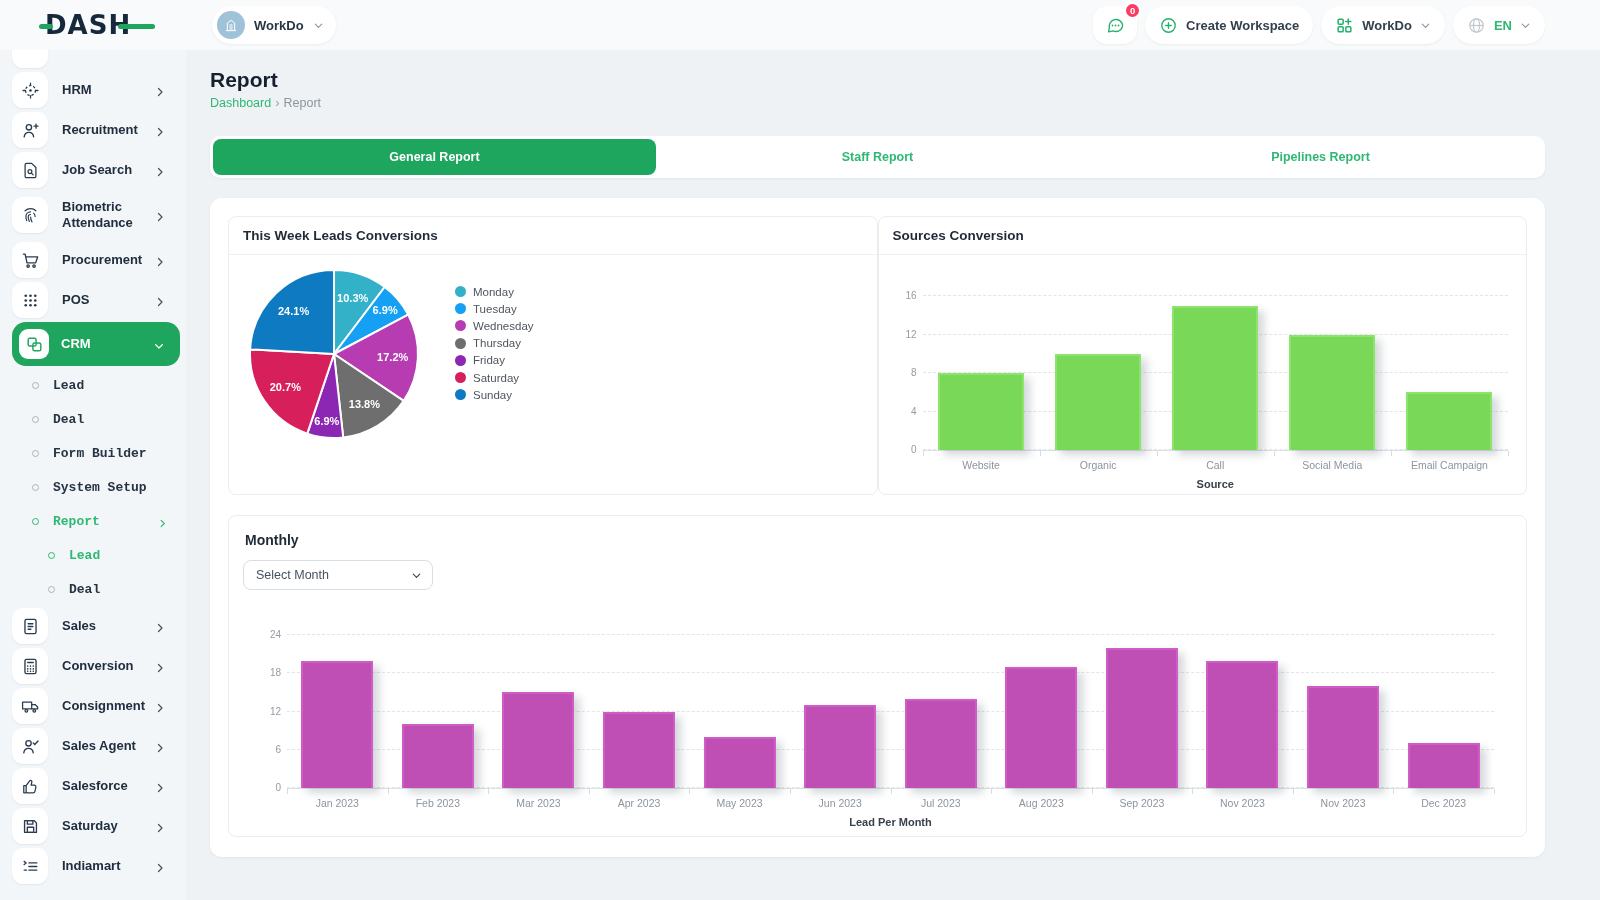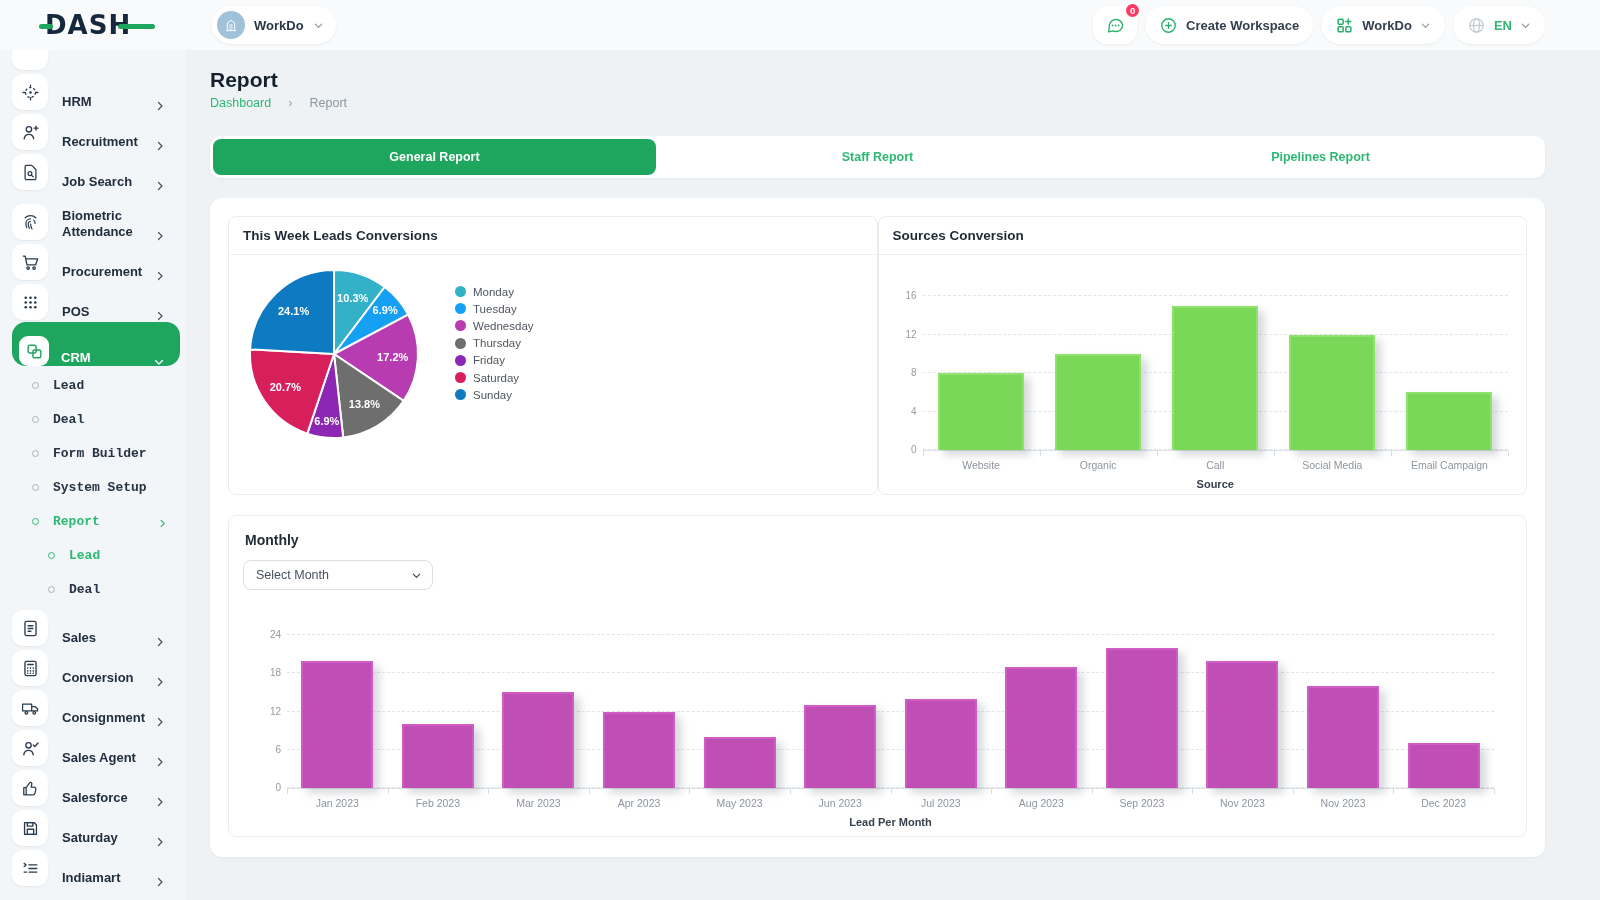--- a/index.html
+++ b/index.html
@@ -25,21 +25,21 @@
   .pill.icon-only { width:44px; justify-content:center; border-radius:14px; position:relative; padding:0; }
   .hicn { display:inline-flex; width:19px; height:19px; }
   .hicn svg { width:100%; height:100%; }
   .hicn.green { color:#25b06b; }
   .hicn.gray { color:#c3cad1; }
   .badge { position:absolute; top:-4px; right:-4px; min-width:17px; height:17px; background:#fb3b64; color:#fff; border:2px solid #fff; border-radius:9px; font-size:9.5px; font-weight:700; display:flex; align-items:center; justify-content:center; }
   .lang-label { color:#2eb873; font-weight:700; }
 
   
   .sidebar { position:absolute; top:50px; left:0; bottom:0; width:186px; background:#f3f6f8; padding-left:12px; overflow:hidden; z-index:10; }
-  .nav-item { display:flex; align-items:flex-end; height:40px; width:164px; position:relative; cursor:pointer; }
+  .nav-item { display:flex; align-items:center; height:40px; width:164px; position:relative; cursor:pointer; }
   .nav-item.twoline { height:50px; }
   .nav-item.partial { margin-top:-20px; }
   .icon-box { width:36px; height:36px; min-width:36px; background:#fff; border-radius:11px; display:flex; align-items:center; justify-content:center; color:#2b3c4e; box-shadow:0 1px 2px rgba(25,39,52,.07); }
   .icon-box svg { width:19px; height:19px; }
   .nav-label { margin-left:14px; font-size:13px; font-weight:700; color:#202e3e; line-height:1.25; width:88px; }
   .nav-chev { position:absolute; right:10px; width:12px; height:12px; color:#43505e; }
   .nav-chev svg { width:100%; height:100%; }
   .nav-item.active { background:#1ea55e; border-radius:14px; height:44px; width:168px; margin:2px 0; }
   .nav-item.active .icon-box { width:30px; height:30px; min-width:30px; margin-left:7px; border-radius:9px; color:#1ea55e; box-shadow:none; }
   .nav-item.active .nav-label { color:#fff; margin-left:12px; }
@@ -48,21 +48,21 @@
   .sub-item.sub2 { padding-left:36px; }
   .bullet { width:7px; height:7px; border:1.5px solid #a9b4b8; border-radius:50%; }
   .sub-label { margin-left:14px; font-size:13px; font-weight:600; color:#273444; }
   .sub-item.active .bullet { border-color:#2eb873; }
   .sub-item.active .sub-label { color:#2eb873; }
   .sub-chev { position:absolute; right:18px; width:11px; height:11px; color:#2eb873; }
   .sub-chev svg { width:100%; height:100%; }
 
   
   .page-title { position:absolute; left:210px; top:68px; font-size:21px; font-weight:700; color:#15202e; }
-  .breadcrumb { position:absolute; left:210px; top:95px; display:flex; align-items:center; gap:17px; font-size:12.5px; }
+  .breadcrumb { position:absolute; left:210px; top:95px; display:flex; align-items:center; gap:4px; font-size:12.5px; }
   .bc-home { color:#2eb873; cursor:pointer; }
   .bc-sep { color:#9aa3ac; font-size:13px; }
   .bc-cur { color:#8d959d; }
 
   .tabs { position:absolute; left:210px; top:136px; width:1335px; height:42px; background:#fff; border-radius:10px; box-shadow:0 1px 3px rgba(20,30,40,.05); display:flex; padding:3px; }
   .tab { flex:1; display:flex; align-items:center; justify-content:center; font-size:12.5px; font-weight:600; color:#2eb873; border-radius:8px; cursor:pointer; }
   .tab.active { background:#1ea55e; color:#fff; }
 
   .panel { position:absolute; left:210px; top:198px; width:1335px; height:659px; background:#fff; border-radius:12px; box-shadow:0 1px 3px rgba(20,30,40,.05); padding:18px; }
   .row1 { display:flex; gap:0; }

